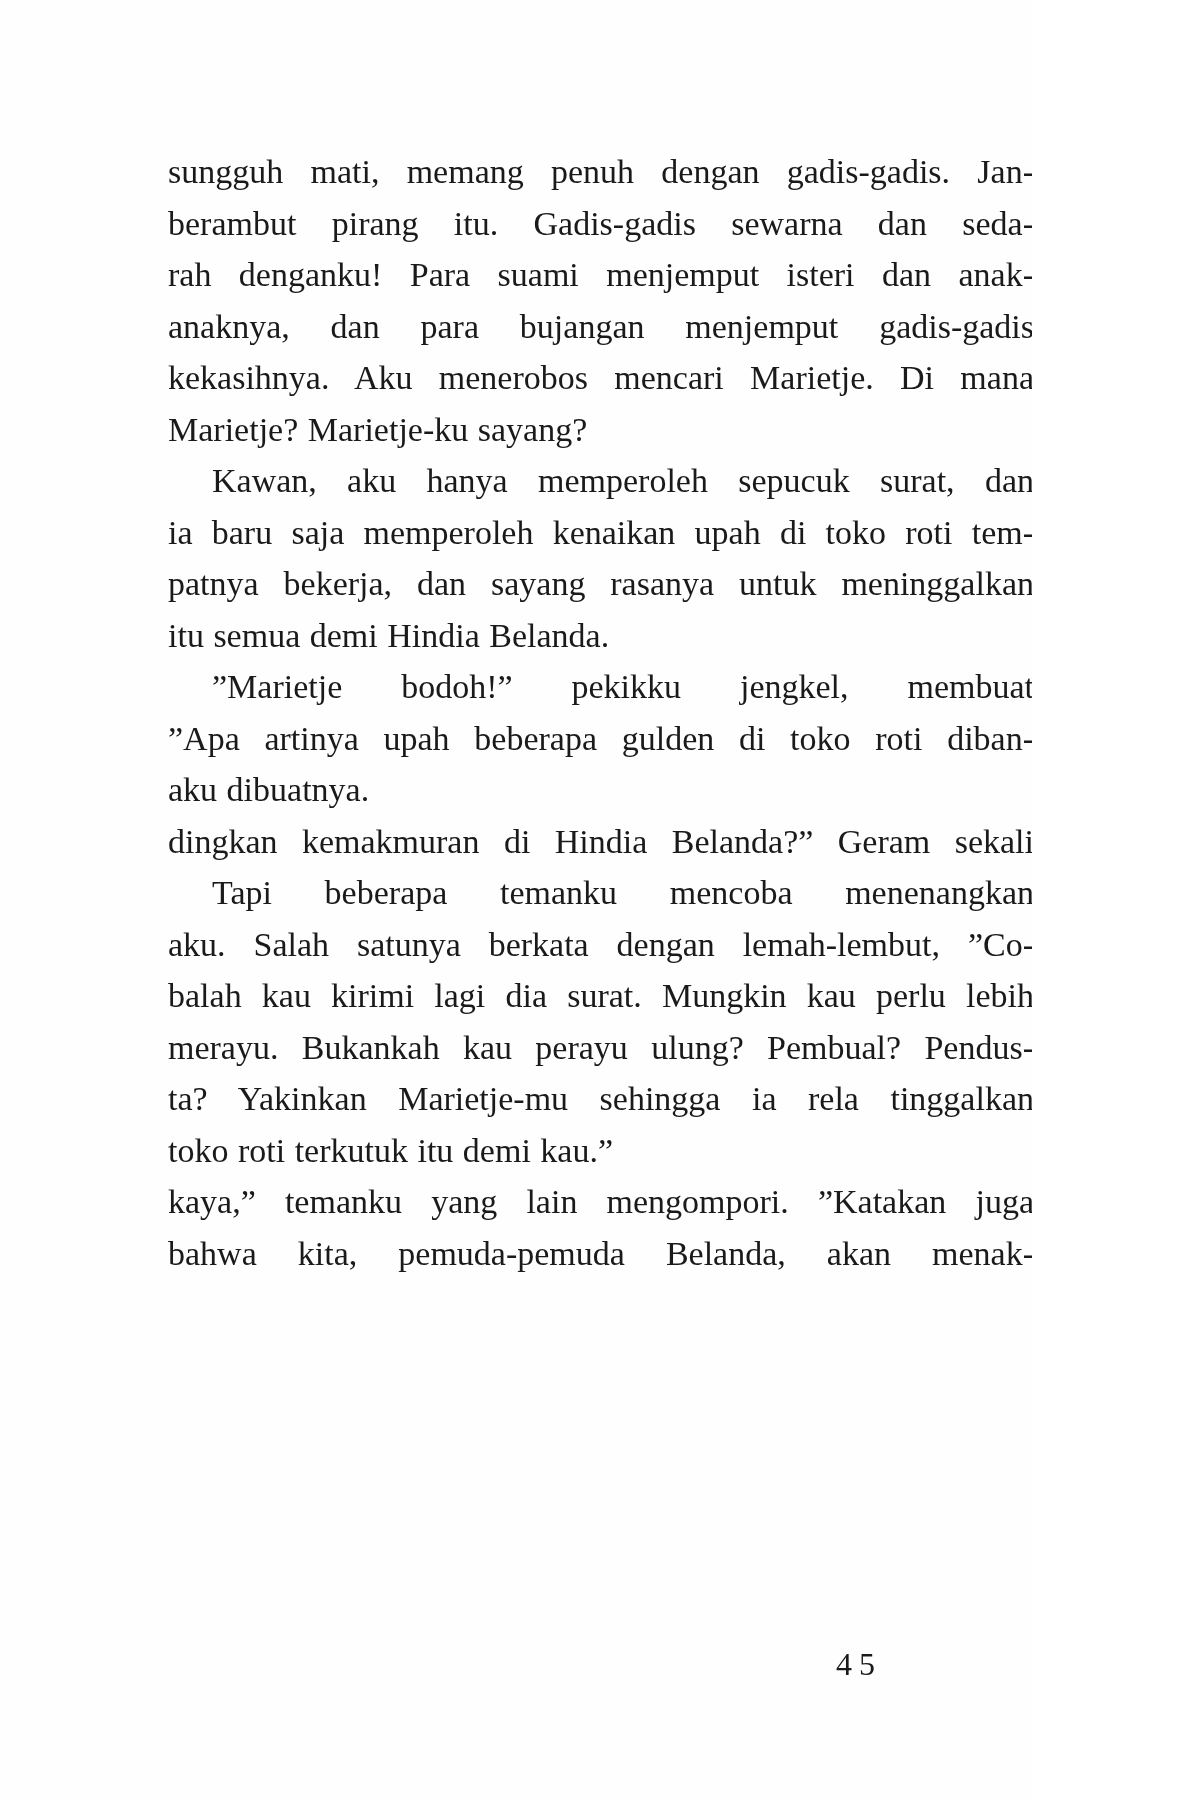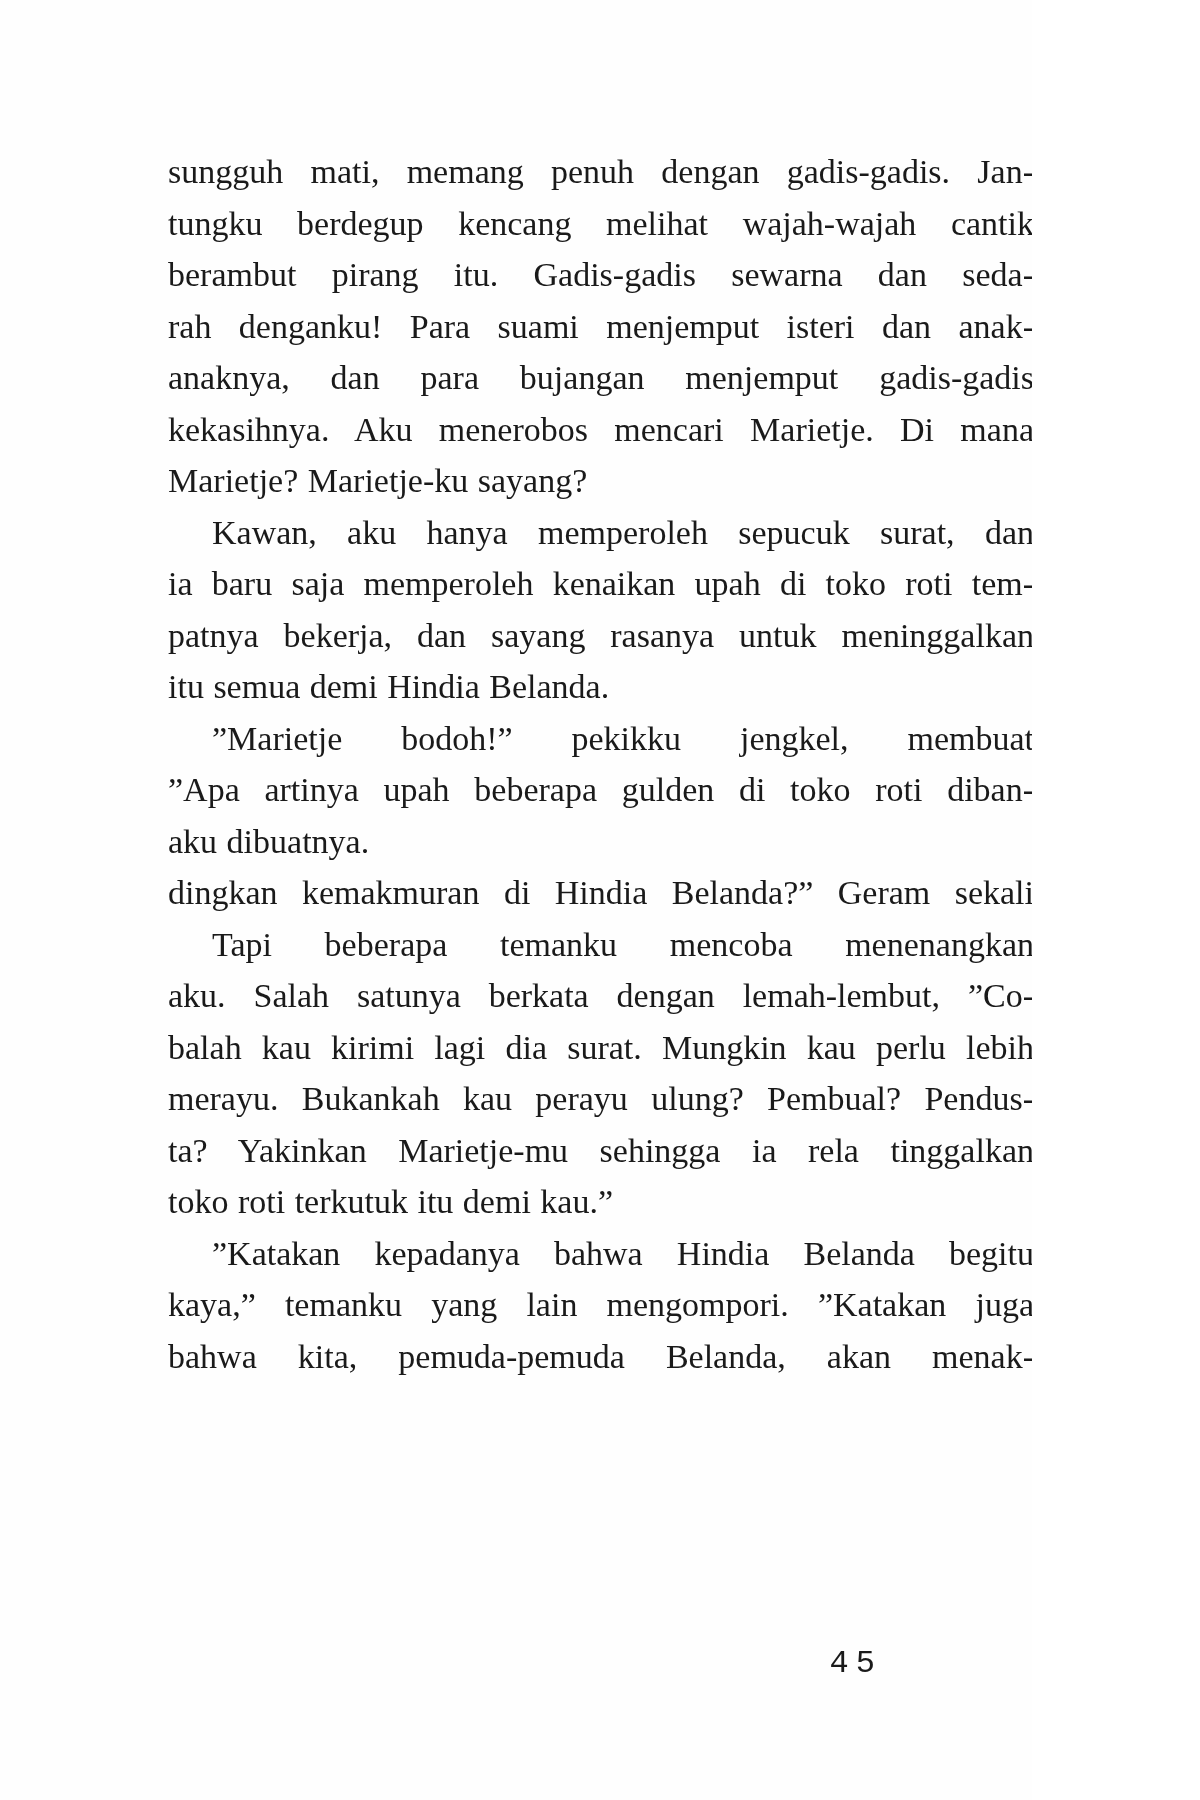--- a/index.html
+++ b/index.html
@@ -36,47 +36,44 @@
   .line.indent {
     text-indent: 44px;
   }
   .page-number {
     position: absolute;
     top: 1648px;
     right: 150px;
     font-size: 32px;
     letter-spacing: 7px;
     line-height: 1;
-    font-family: Liberation Mono, monospace;
   }
 </style>
 </head>
 <body>
 
 <main class="book-page">
   <div class="text-block">
       <div class="line">sungguh mati, memang penuh dengan gadis-gadis. Jan-</div>
-      <div class="line">tungku berdegup kencang melihat wajah-wajah cantik</div>
       <div class="line">berambut pirang itu. Gadis-gadis sewarna dan seda-</div>
       <div class="line">rah denganku! Para suami menjemput isteri dan anak-</div>
       <div class="line">anaknya, dan para bujangan menjemput gadis-gadis</div>
       <div class="line">kekasihnya. Aku menerobos mencari Marietje. Di mana</div>
       <div class="line last">Marietje? Marietje-ku sayang?</div>
       <div class="line indent">Kawan, aku hanya memperoleh sepucuk surat, dan</div>
       <div class="line">ia baru saja memperoleh kenaikan upah di toko roti tem-</div>
       <div class="line">patnya bekerja, dan sayang rasanya untuk meninggalkan</div>
       <div class="line last">itu semua demi Hindia Belanda.</div>
       <div class="line indent">”Marietje bodoh!” pekikku jengkel, membuat</div>
       <div class="line">”Apa artinya upah beberapa gulden di toko roti diban-</div>
       <div class="line last">aku dibuatnya.</div>
       <div class="line">dingkan kemakmuran di Hindia Belanda?” Geram sekali</div>
       <div class="line indent">Tapi beberapa temanku mencoba menenangkan</div>
       <div class="line">aku. Salah satunya berkata dengan lemah-lembut, ”Co-</div>
       <div class="line">balah kau kirimi lagi dia surat. Mungkin kau perlu lebih</div>
       <div class="line">merayu. Bukankah kau perayu ulung? Pembual? Pendus-</div>
       <div class="line">ta? Yakinkan Marietje-mu sehingga ia rela tinggalkan</div>
       <div class="line last">toko roti terkutuk itu demi kau.”</div>
-      <div class="line indent">”Katakan kepadanya bahwa Hindia Belanda begitu</div>
       <div class="line">kaya,” temanku yang lain mengompori. ”Katakan juga</div>
       <div class="line">bahwa kita, pemuda-pemuda Belanda, akan menak-</div>
     </div>
   <div class="page-number">45</div>
 </main>
 
 </body></html>

